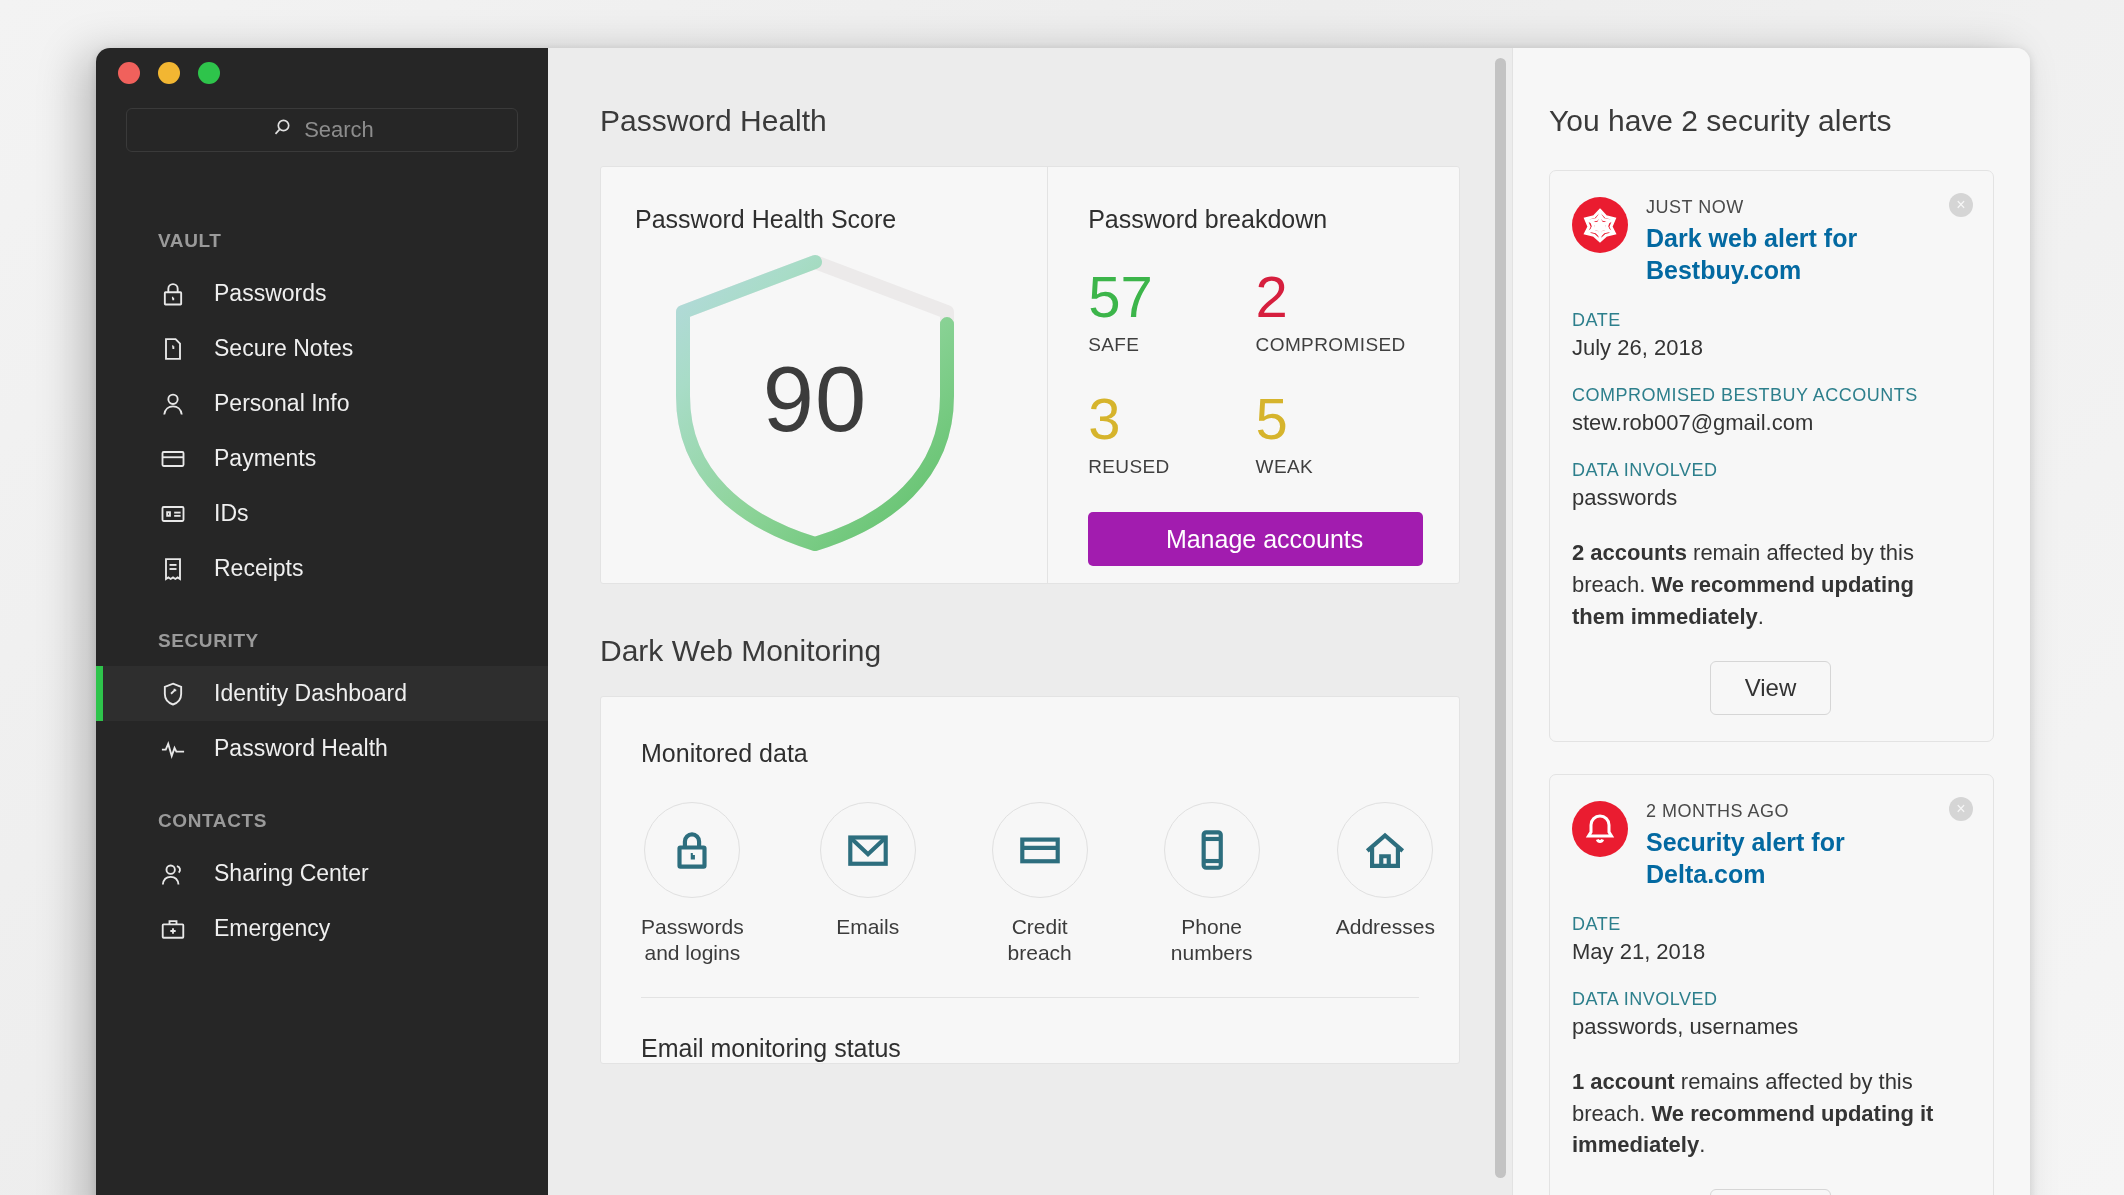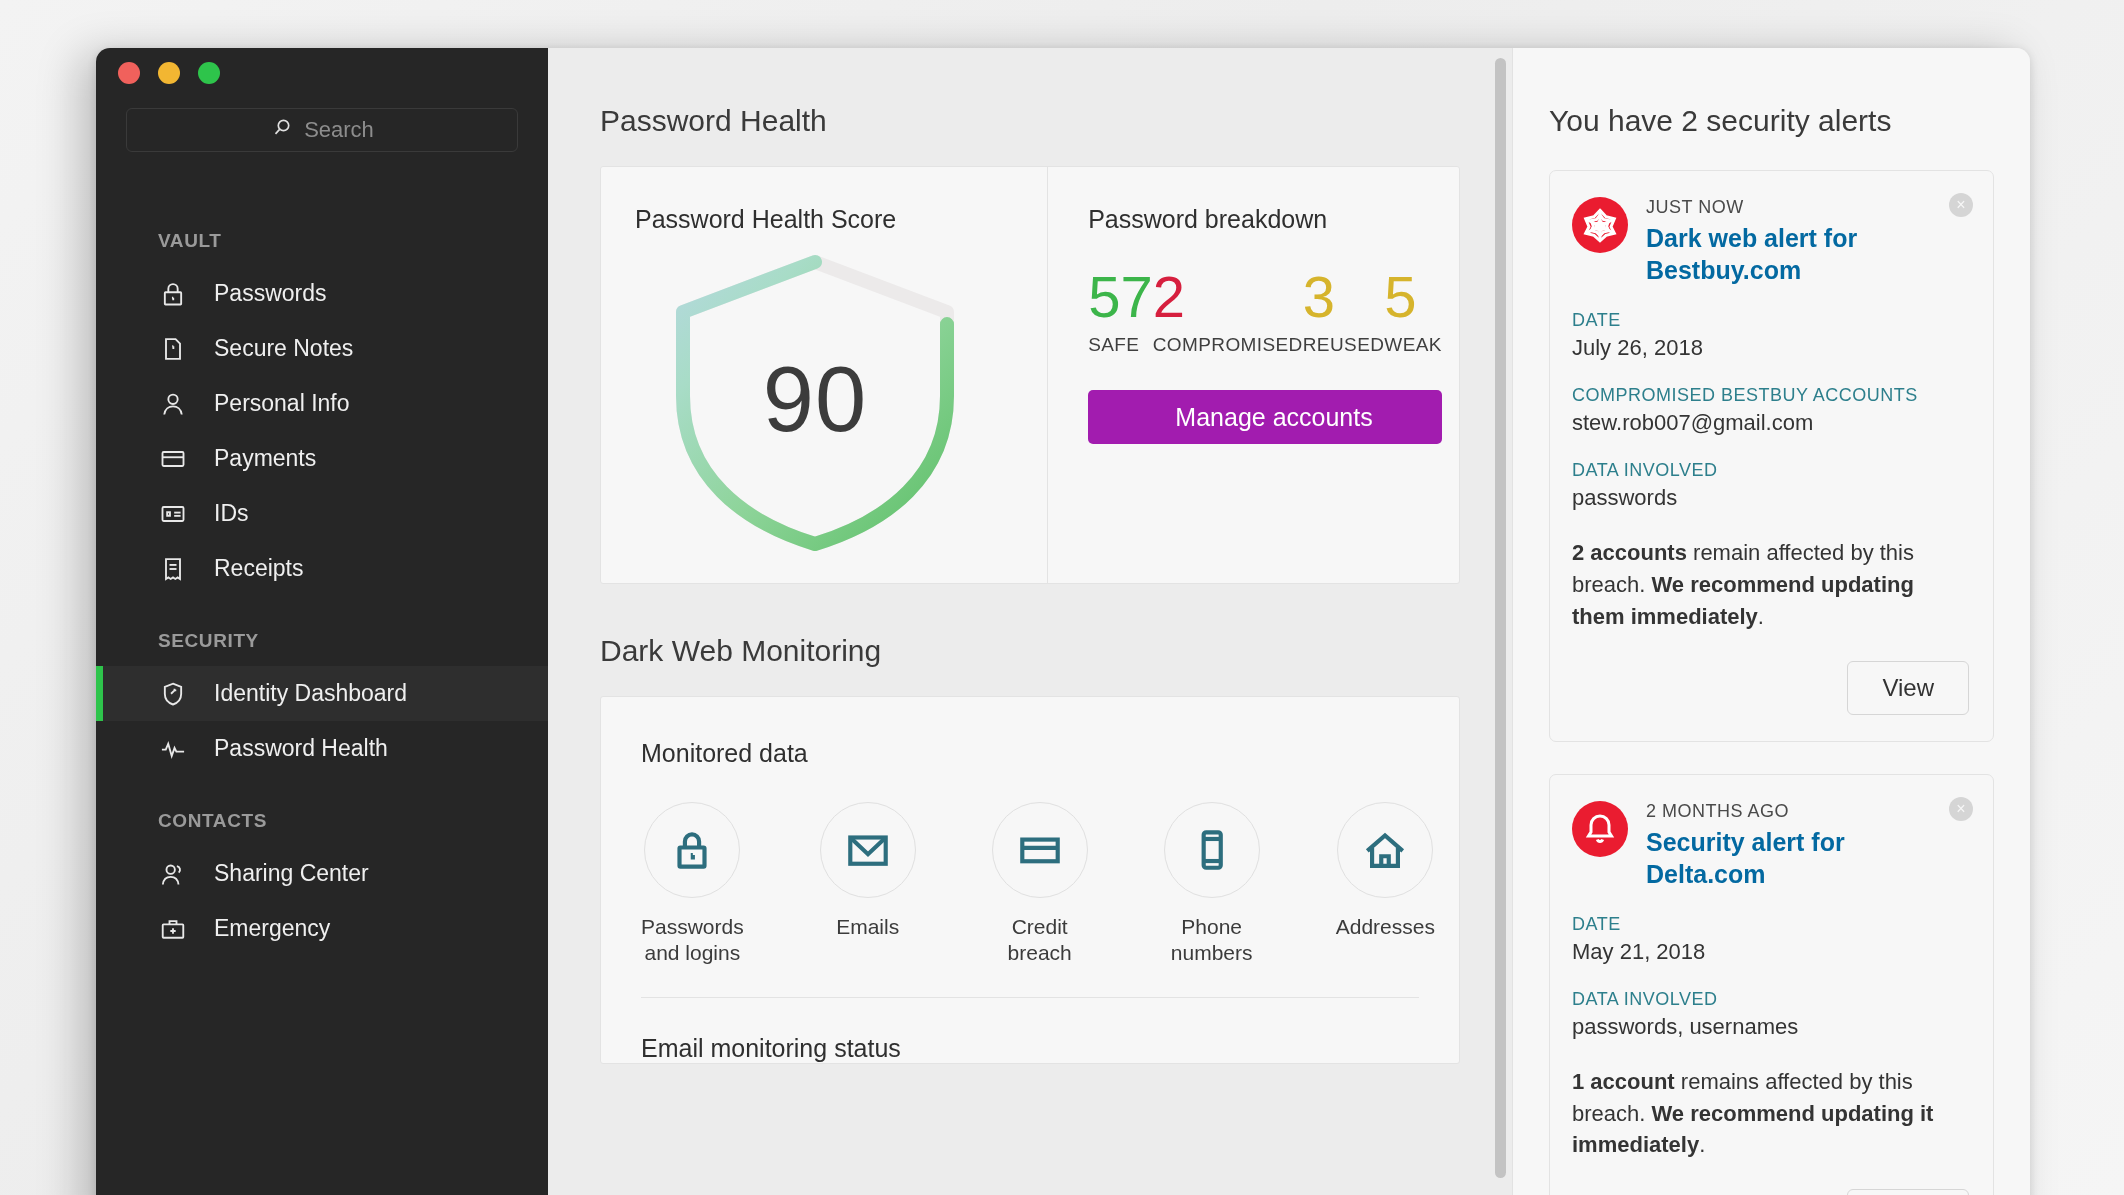--- a/index.html
+++ b/index.html
@@ -75,21 +75,21 @@
   #ph-left { flex: 0 0 52%; padding: 38px 0 0 34px; position: relative; }
   #ph-right { flex: 1 1 auto; padding: 38px 36px 0 40px; border-left: 1px solid #e3e3e3; }
   .card-h { font-size: 25px; color: #2f2f2f; font-weight: normal; }
   #gauge-wrap { position: relative; width: 300px; height: 310px; margin: 10px 0 0 30px; }
   #gauge-wrap svg { position: absolute; inset: 0; width: 100%; height: 100%; }
   #score {
     position: absolute; inset: 0; display: flex;
     align-items: center; justify-content: center;
     font-size: 92px; color: #3c3c3c; letter-spacing: 1px;
   }
-  .stats { display: grid; grid-template-columns: 1fr 1fr 1fr 1fr; row-gap: 34px; margin-top: 34px; }
+  .stats { display: grid; grid-template-columns: 1fr 1fr; row-gap: 34px; margin-top: 34px; }
   .stat-num { font-size: 58px; line-height: 1; font-weight: normal; }
   .stat-lbl { font-size: 19px; color: #3f3f3f; letter-spacing: .4px; margin-top: 8px; }
   .btn-orange {
     display: block; width: 100%; margin-top: 34px;
     background: #a21caf; color: #fff; border: none; border-radius: 5px;
     height: 54px; font-size: 25px; font-family: inherit; cursor: pointer; padding-left: 18px;
   }
   
   .h1.second { margin-top: 50px; }
   #dw-card { padding: 42px 40px 0 40px; }
@@ -136,21 +136,21 @@
   .atitle { font-size: 25px; color: #0369a1; font-weight: bold; line-height: 1.28; margin-top: 4px; }
   .close {
     position: absolute; right: 20px; top: 22px; width: 24px; height: 24px;
     border-radius: 50%; background: #d5d5d5; color: #f7f7f7;
     font-size: 16px; line-height: 24px; text-align: center; cursor: pointer;
   }
   .flabel { font-size: 18px; color: #2d7f8c; letter-spacing: .5px; margin-top: 24px; }
   .fval { font-size: 22px; color: #343434; margin-top: 4px; }
   .summary { font-size: 22px; color: #343434; line-height: 1.45; margin-top: 26px; }
   .summary b { font-weight: bold; }
-  .view-row { display: flex; justify-content: flex-end; margin-top: 28px; }
+  .view-row { display: flex; justify-content: center; margin-top: 28px; }
   .btn-view {
     border: 1px solid #d6d6d6; background: #f7f7f7; border-radius: 6px;
     padding: 12px 34px; font-size: 24px; color: #333; font-family: inherit; cursor: pointer;
   }
 </style>
 </head>
 <body>
 
 <div id="desktop">
 <div id="window">

